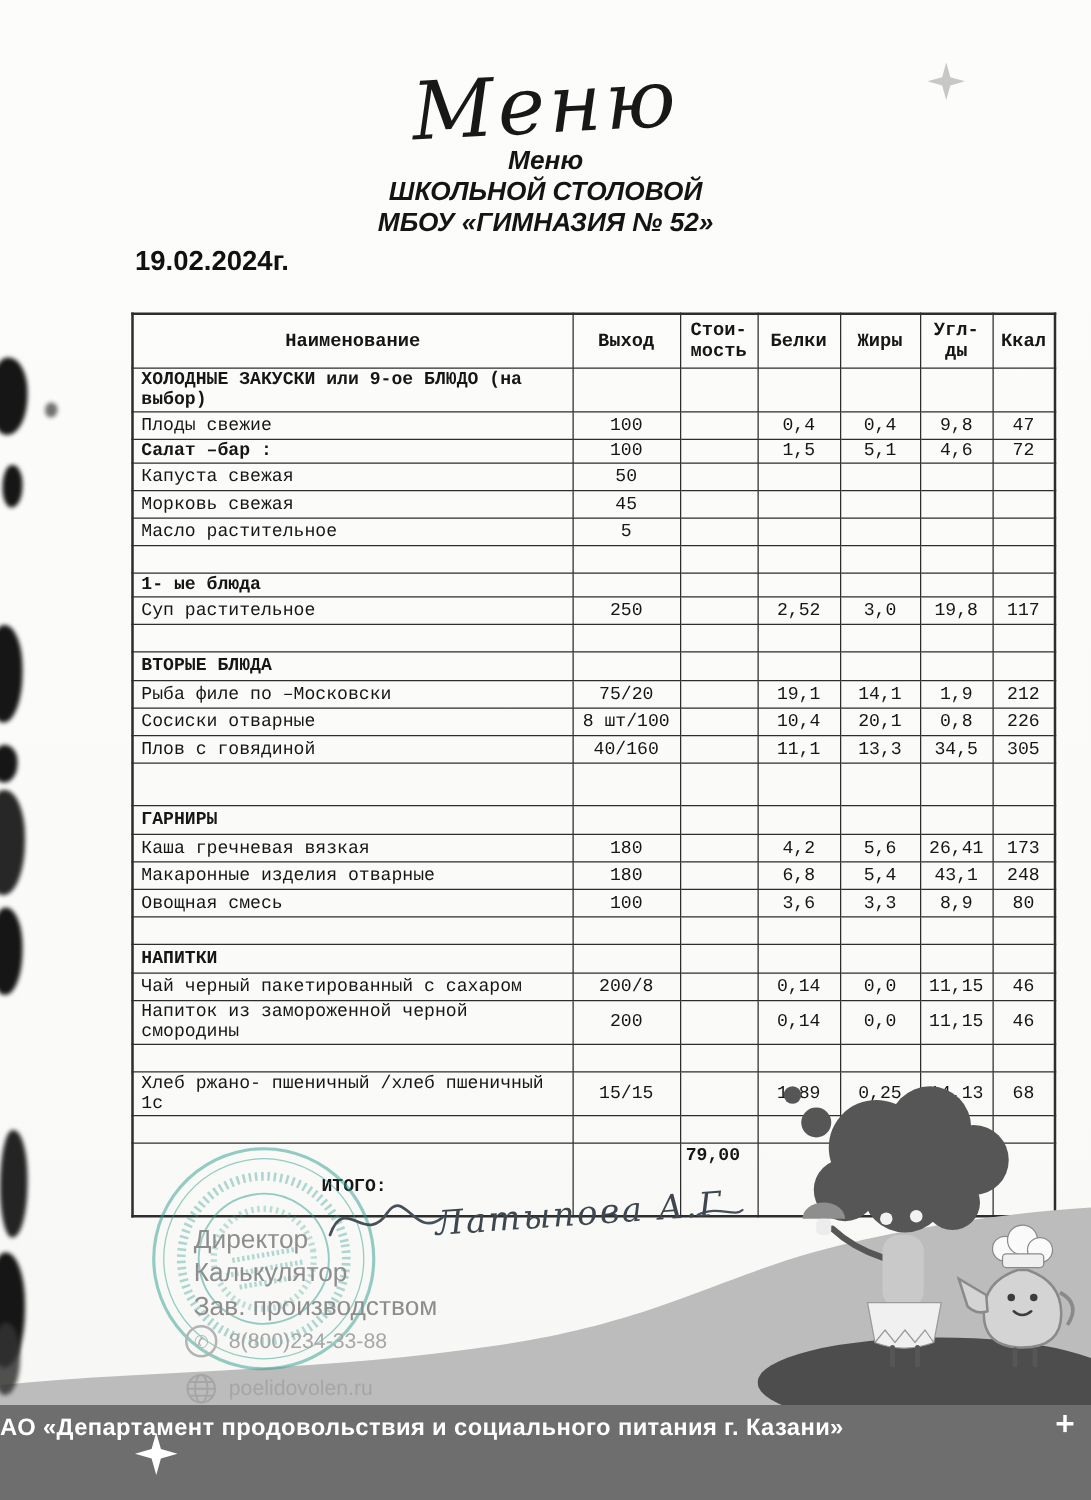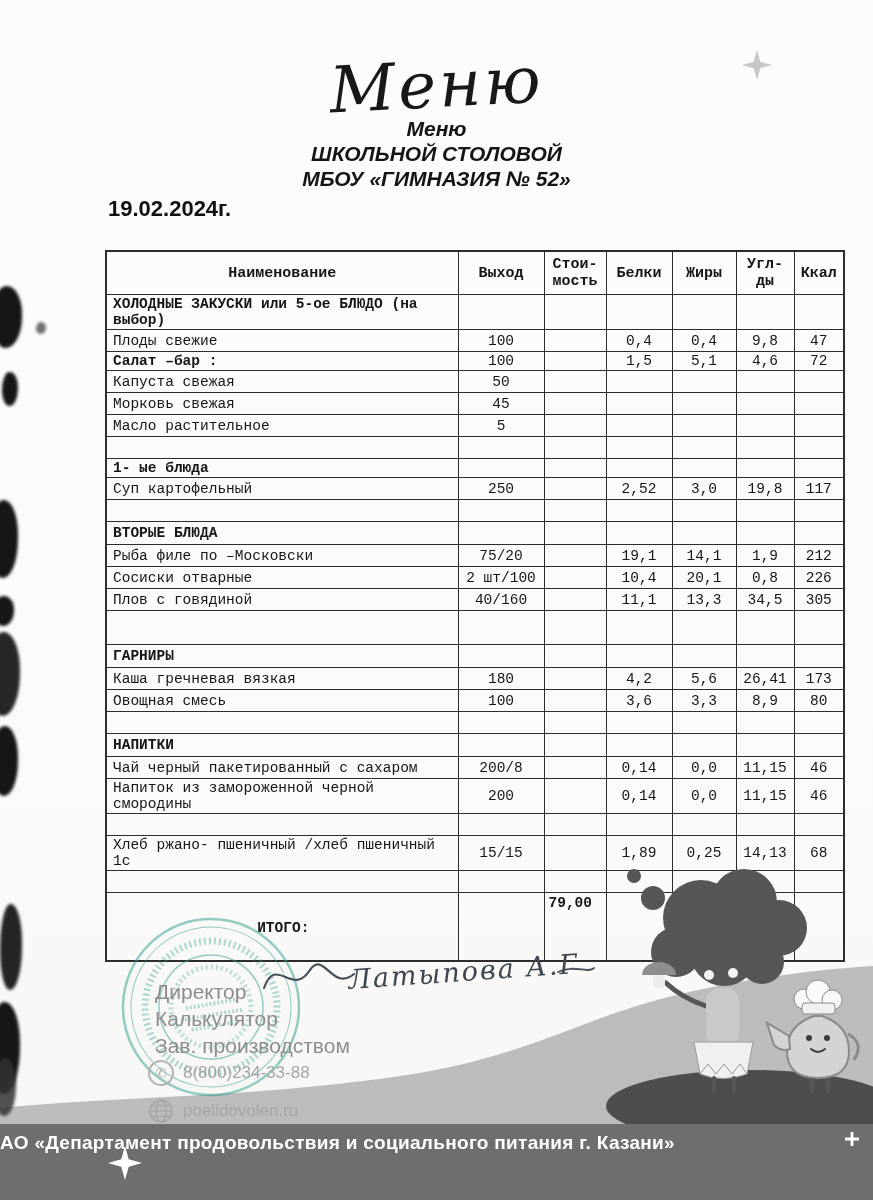--- a/index.html
+++ b/index.html
@@ -18,21 +18,21 @@
   thead th{font-weight:bold;text-align:center;vertical-align:middle;font-size:15px;padding:4px 2px;overflow-wrap:break-word;word-break:break-word;}
   td.c-name{text-align:left;padding-left:6px;}
   td.c-num{text-align:center;}
   tr.item td{height:19px;}
   tr.empty td{height:19px;}
   tr.empty-tall td{height:31px;}
   tr.section td{height:20px;}
   tr.section td.c-name,tr.bold td.c-name,tr.bold-indent td.c-name{font-weight:bold;}
   tr.bold-indent td.c-name{}
   tr.total td{height:42px;}
-  tr.total td.c-name{font-weight:bold;text-align:center;vertical-align:bottom;padding-bottom:24px;}
+  tr.total td.c-name{font-weight:bold;text-align:center;vertical-align:bottom;padding-bottom:14px;}
   tr.total td:nth-child(3){font-weight:bold;text-align:left;vertical-align:top;padding-top:2px;}
 
   
   .wave{position:absolute;left:0;top:940px;}
   .cartoon{position:absolute;left:606px;top:856px;}
   .band{position:absolute;left:0;top:1124px;width:873px;height:76px;background:#6e6e6e;}
   .band-text{position:absolute;left:0;top:1132px;width:100%;text-align:left;font-family:"Liberation Sans",sans-serif;font-weight:bold;font-size:19px;color:#ffffff;letter-spacing:.3px;}
 
   .stamp{position:absolute;left:116px;top:912px;transform:rotate(-10deg);}
   .signature-block{position:absolute;left:258px;top:944px;width:340px;height:70px;}
@@ -78,21 +78,21 @@
             <th>Выход</th>
             <th>Стои-мость</th>
             <th>Белки</th>
             <th>Жиры</th>
             <th>Угл-ды</th>
             <th>Ккал</th>
           </tr>
       </thead>
       <tbody>
           <tr class="section">
-            <td class="c-name">ХОЛОДНЫЕ ЗАКУСКИ или 5-ое БЛЮДО (на выбор)</td>
+            <td class="c-name">ХОЛОДНЫЕ ЗАКУСКИ или 9-ое БЛЮДО (на выбор)</td>
             <td class="c-num"></td>
             <td class="c-num"></td>
             <td class="c-num"></td>
             <td class="c-num"></td>
             <td class="c-num"></td>
             <td class="c-num"></td>
           </tr>
           <tr class="item">
             <td class="c-name">Плоды свежие</td>
             <td class="c-num">100</td>
@@ -150,21 +150,21 @@
           <tr class="bold-indent">
             <td class="c-name">1- ые блюда</td>
             <td class="c-num"></td>
             <td class="c-num"></td>
             <td class="c-num"></td>
             <td class="c-num"></td>
             <td class="c-num"></td>
             <td class="c-num"></td>
           </tr>
           <tr class="item">
-            <td class="c-name">Суп картофельный</td>
+            <td class="c-name">Суп растительное</td>
             <td class="c-num">250</td>
             <td class="c-num"></td>
             <td class="c-num">2,52</td>
             <td class="c-num">3,0</td>
             <td class="c-num">19,8</td>
             <td class="c-num">117</td>
           </tr>
           <tr class="empty">
             <td class="c-name"></td>
             <td class="c-num"></td>
@@ -187,21 +187,21 @@
             <td class="c-name">Рыба филе по –Московски</td>
             <td class="c-num">75/20</td>
             <td class="c-num"></td>
             <td class="c-num">19,1</td>
             <td class="c-num">14,1</td>
             <td class="c-num">1,9</td>
             <td class="c-num">212</td>
           </tr>
           <tr class="item">
             <td class="c-name">Сосиски отварные</td>
-            <td class="c-num">2 шт/100</td>
+            <td class="c-num">8 шт/100</td>
             <td class="c-num"></td>
             <td class="c-num">10,4</td>
             <td class="c-num">20,1</td>
             <td class="c-num">0,8</td>
             <td class="c-num">226</td>
           </tr>
           <tr class="item">
             <td class="c-name">Плов с говядиной</td>
             <td class="c-num">40/160</td>
             <td class="c-num"></td>
@@ -229,20 +229,29 @@
             <td class="c-num"></td>
           </tr>
           <tr class="item">
             <td class="c-name">Каша гречневая вязкая</td>
             <td class="c-num">180</td>
             <td class="c-num"></td>
             <td class="c-num">4,2</td>
             <td class="c-num">5,6</td>
             <td class="c-num">26,41</td>
             <td class="c-num">173</td>
+          </tr>
+          <tr class="item">
+            <td class="c-name">Макаронные изделия отварные</td>
+            <td class="c-num">180</td>
+            <td class="c-num"></td>
+            <td class="c-num">6,8</td>
+            <td class="c-num">5,4</td>
+            <td class="c-num">43,1</td>
+            <td class="c-num">248</td>
           </tr>
           <tr class="item">
             <td class="c-name">Овощная смесь</td>
             <td class="c-num">100</td>
             <td class="c-num"></td>
             <td class="c-num">3,6</td>
             <td class="c-num">3,3</td>
             <td class="c-num">8,9</td>
             <td class="c-num">80</td>
           </tr>

